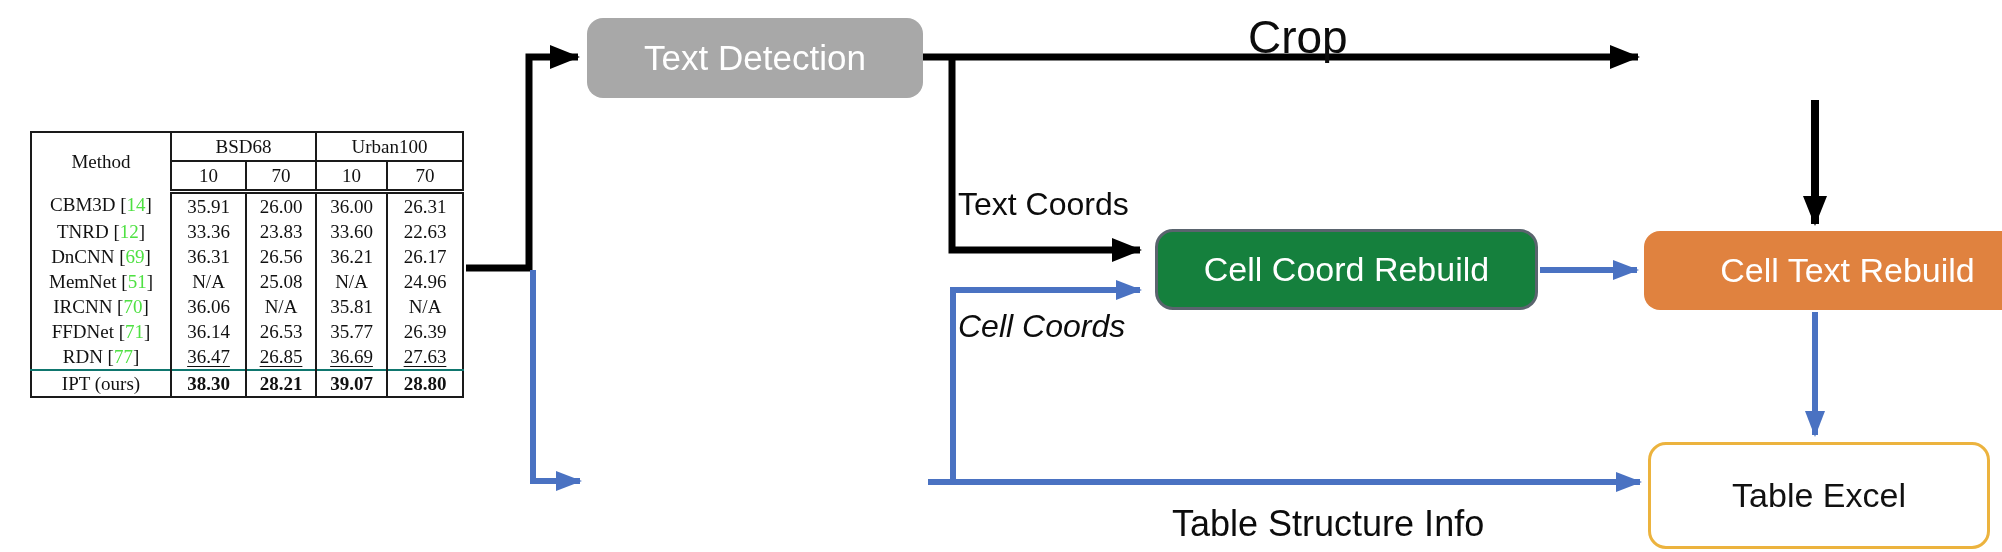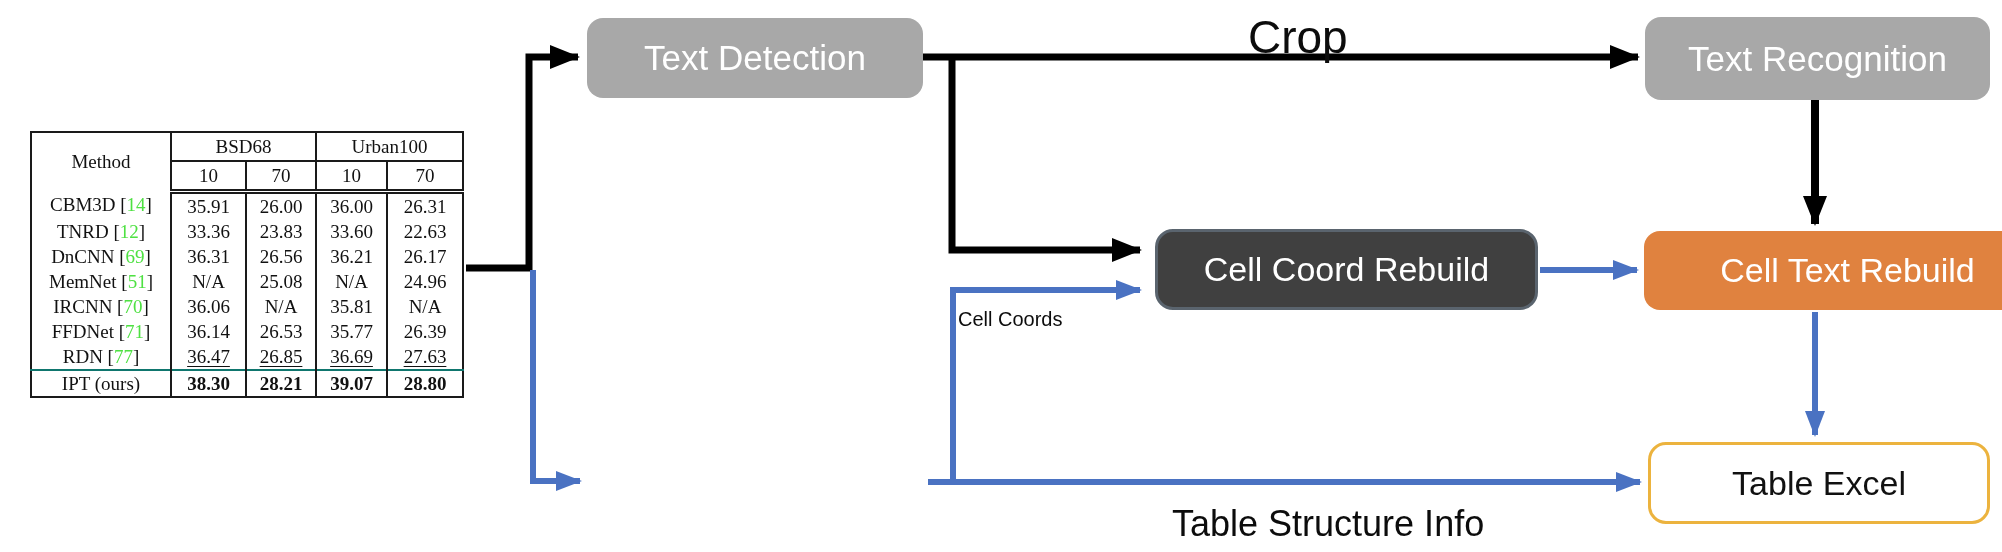--- a/index.html
+++ b/index.html
@@ -9,34 +9,34 @@
   }
   
   .arrows{position:absolute;left:0;top:0;width:2002px;height:552px;z-index:1;}
   
   .box{
     position:absolute;display:flex;align-items:center;justify-content:center;
     text-align:center;color:#ffffff;z-index:2;box-sizing:border-box;
     font-family:"Liberation Sans",sans-serif;
   }
   .gray{background:#a8a8a8;border-radius:16px;font-size:35px;}
-  .blue{background:#404040;border:3px solid #5a646e;border-radius:18px;font-size:34px;}
+  .blue{background:#15803d;border:3px solid #5a646e;border-radius:18px;font-size:34px;}
   .orange{background:#e0823f;border-radius:16px;font-size:34px;}
   .excel{background:#ffffff;border:3px solid #ecb33e;border-radius:18px;font-size:34px;color:#111111;}
   #box-text-detection{left:587px;top:18px;width:336px;height:80px;}
   #box-text-recognition{left:1645px;top:17px;width:345px;height:83px;}
   #box-cell-coord-rebuild{left:1155px;top:229px;width:383px;height:81px;}
   #box-cell-text-rebuild{left:1644px;top:231px;width:395px;height:79px;padding-left:12px;}
   #box-table-structure-prediction{left:590px;top:435px;width:337px;height:94px;line-height:1.17;padding:0 14px;}
-  #box-table-excel{left:1648px;top:442px;width:342px;height:82px;}
+  #box-table-excel{left:1648px;top:442px;width:342px;height:107px;}
   
   .edge-label{position:absolute;color:#0c0c0c;z-index:2;white-space:nowrap;}
   #label-crop{left:1248px;top:10px;font-size:46px;}
   #label-text-coords{left:958px;top:186px;font-size:32px;}
-  #label-cell-coords{left:958px;top:308px;font-size:20px;}
+  #label-cell-coords{left:958px;top:308px;font-size:32px;font-style:italic;}
   #label-table-structure-info{left:1172px;top:493px;font-size:36px;margin-top:10px;}
   
   .figure{position:absolute;left:30px;top:131px;z-index:2;}
   table.results{
     border-collapse:collapse;table-layout:fixed;width:432px;
     font-family:"Liberation Serif",serif;font-size:19px;color:#111111;
     background:#ffffff;
   }
   table.results th,table.results td{
     padding:0;margin:0;text-align:center;font-weight:normal;
@@ -165,22 +165,22 @@
             <td class="br"><span class="val">38.30</span></td>
             <td class="br"><span class="val">28.21</span></td>
             <td class="br"><span class="val">39.07</span></td>
             <td class=""><span class="val">28.80</span></td>
           </tr>
         </tbody>
     </table>
   </div>
 
   <div class="box gray" id="box-text-detection">Text Detection</div>
-  <div class="box gray" id="box-text-recognition">Text Recognition</div>
   <div class="box blue" id="box-cell-coord-rebuild">Cell Coord Rebuild</div>
   <div class="box orange" id="box-cell-text-rebuild">Cell Text Rebuild</div>
   <div class="box excel" id="box-table-excel">Table Excel</div>
 
   <div class="edge-label" id="label-crop">Crop</div>
+  <div class="edge-label" id="label-text-coords">Text Coords</div>
   <div class="edge-label" id="label-cell-coords">Cell Coords</div>
   <div class="edge-label" id="label-table-structure-info">Table Structure Info</div>
 
 </div>
 
 </body></html>

